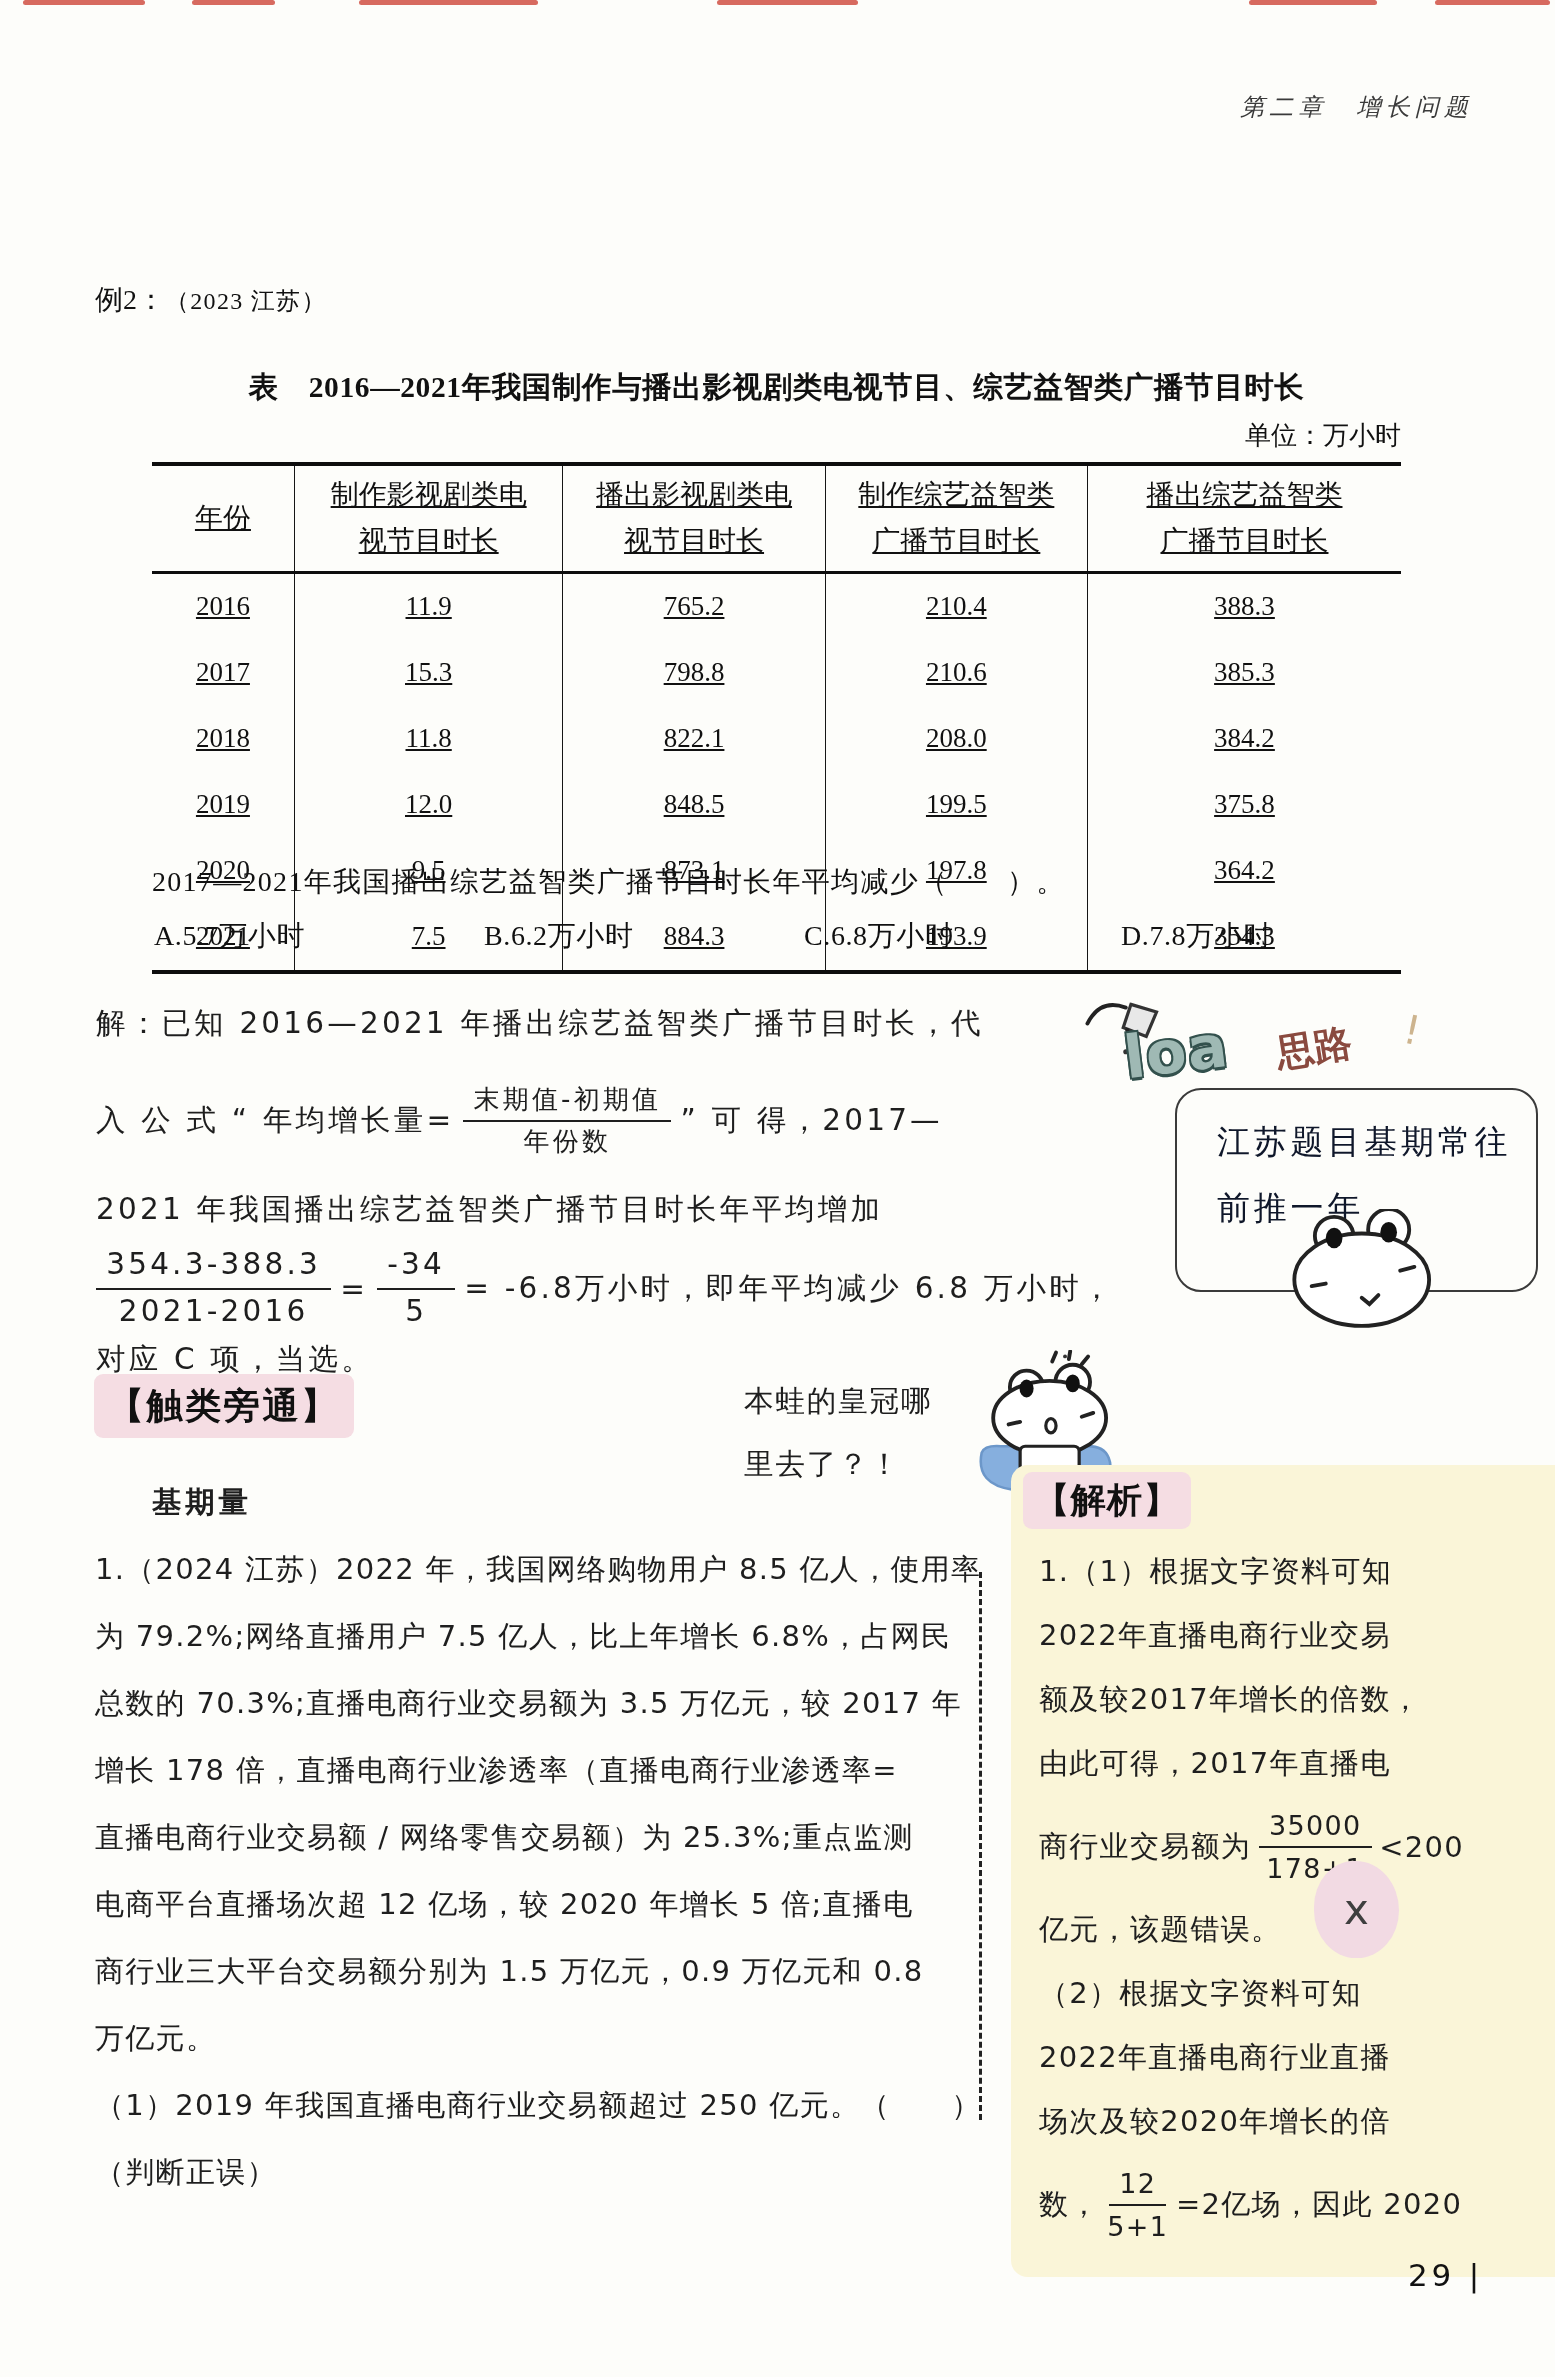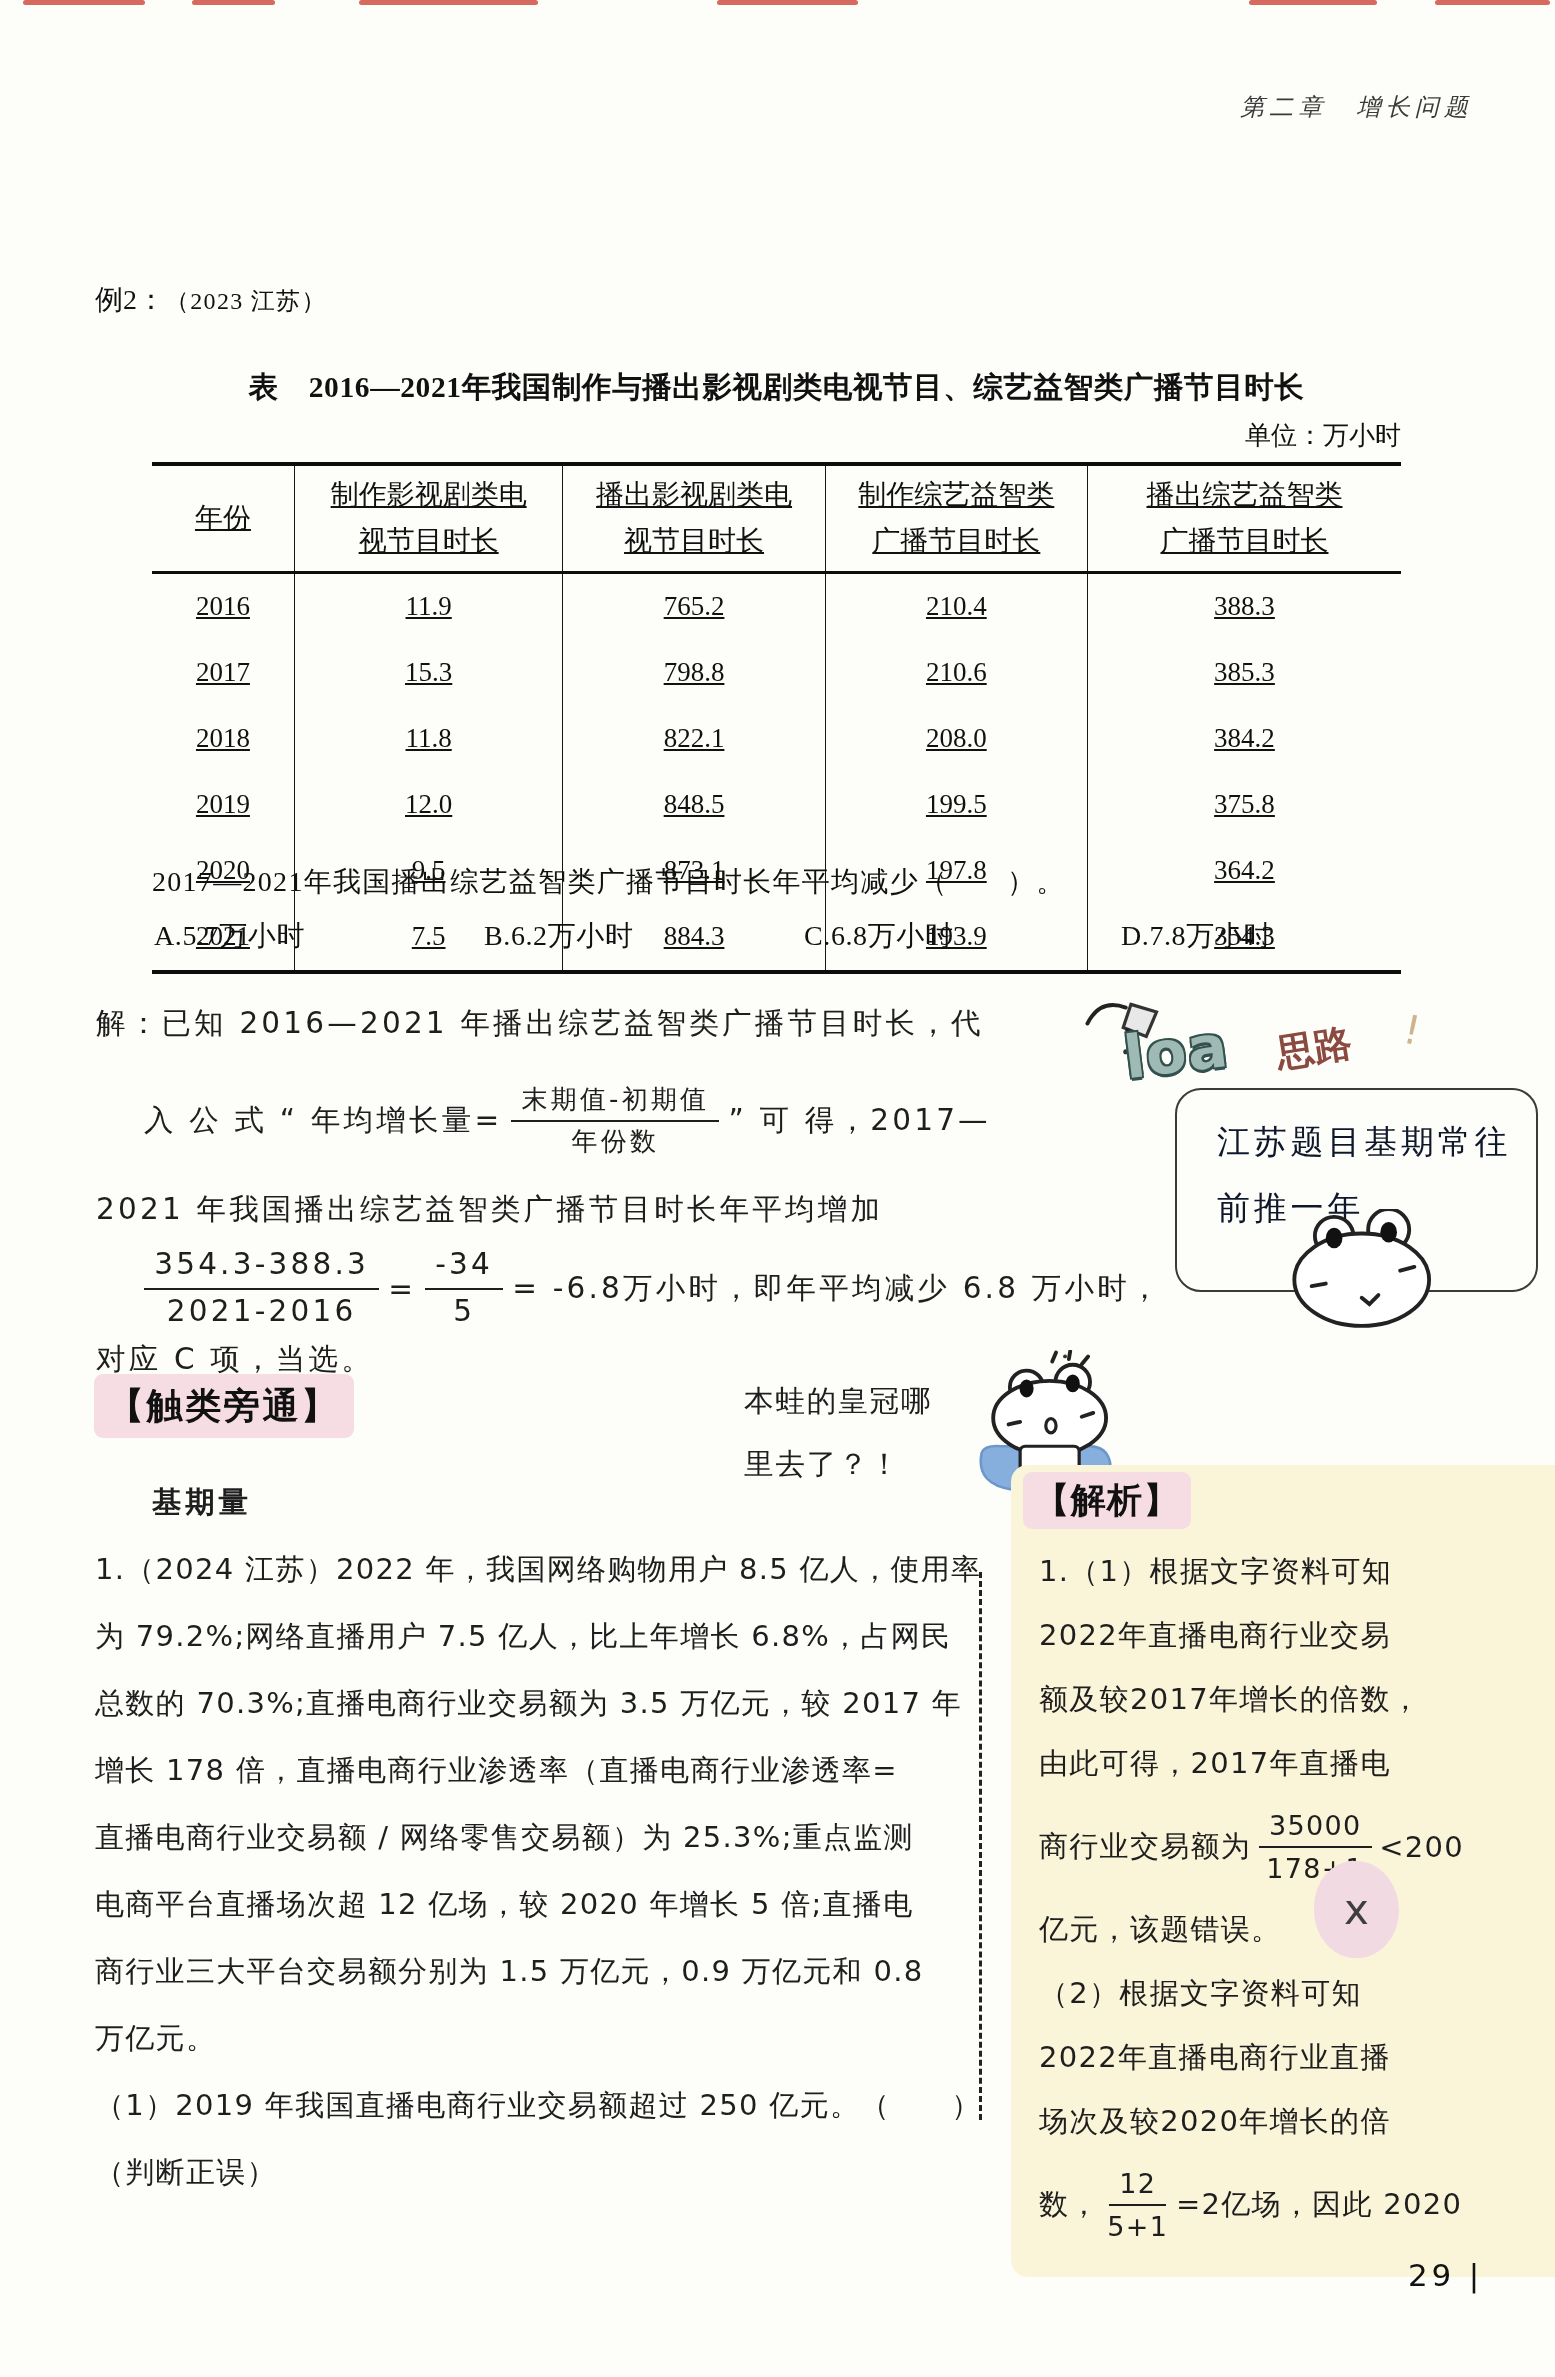--- a/index.html
+++ b/index.html
@@ -24,21 +24,21 @@
   table.data th{text-align:center;vertical-align:middle;}
   .colsep{border-right:1.9px solid #151515;}
 
   .question-line{position:absolute;left:152px;top:863px;font-size:28px;letter-spacing:1.3px;}
   .option{position:absolute;top:917px;font-size:28px;letter-spacing:0.6px;}
 
   
   .hand{font-family:"DejaVu Sans",sans-serif;color:#1e1e1e;}
 
   .sol-line{position:absolute;left:96px;font-size:29.5px;letter-spacing:3.2px;}
-  .sol-flex{display:flex;align-items:center;gap:9px;margin-left:48px;}
+  .sol-flex{display:flex;align-items:center;gap:9px;}
 
   .frac{display:inline-flex;flex-direction:column;align-items:center;vertical-align:middle;line-height:1.15;}
   .frac .num{border-bottom:2.6px solid #1e1e1e;padding:0 10.2px 5.1px;}
   .frac .den{padding-top:5.1px;}
 
   
   .logo-loa{position:absolute;left:1124px;top:1017px;font-family:"DejaVu Sans",sans-serif;font-weight:bold;font-size:59px;color:#9fb9b4;transform:rotate(-7deg);letter-spacing:1.3px;
     text-shadow:1.9px 1.9px 0 #33514d,-1.9px -1.9px 0 #33514d,1.9px -1.9px 0 #33514d,-1.9px 1.9px 0 #33514d,0 3.2px 0 #33514d;}
   .silu-title{position:absolute;left:1276px;top:1023px;font-size:38px;font-weight:bold;color:#8a4a3f;transform:rotate(-9deg);font-family:"DejaVu Sans",sans-serif;}
   .silu-exclaim{position:absolute;left:1404px;top:1007px;font-size:40px;color:#cdb48e;transform:rotate(12deg);font-family:"DejaVu Sans",sans-serif;}

